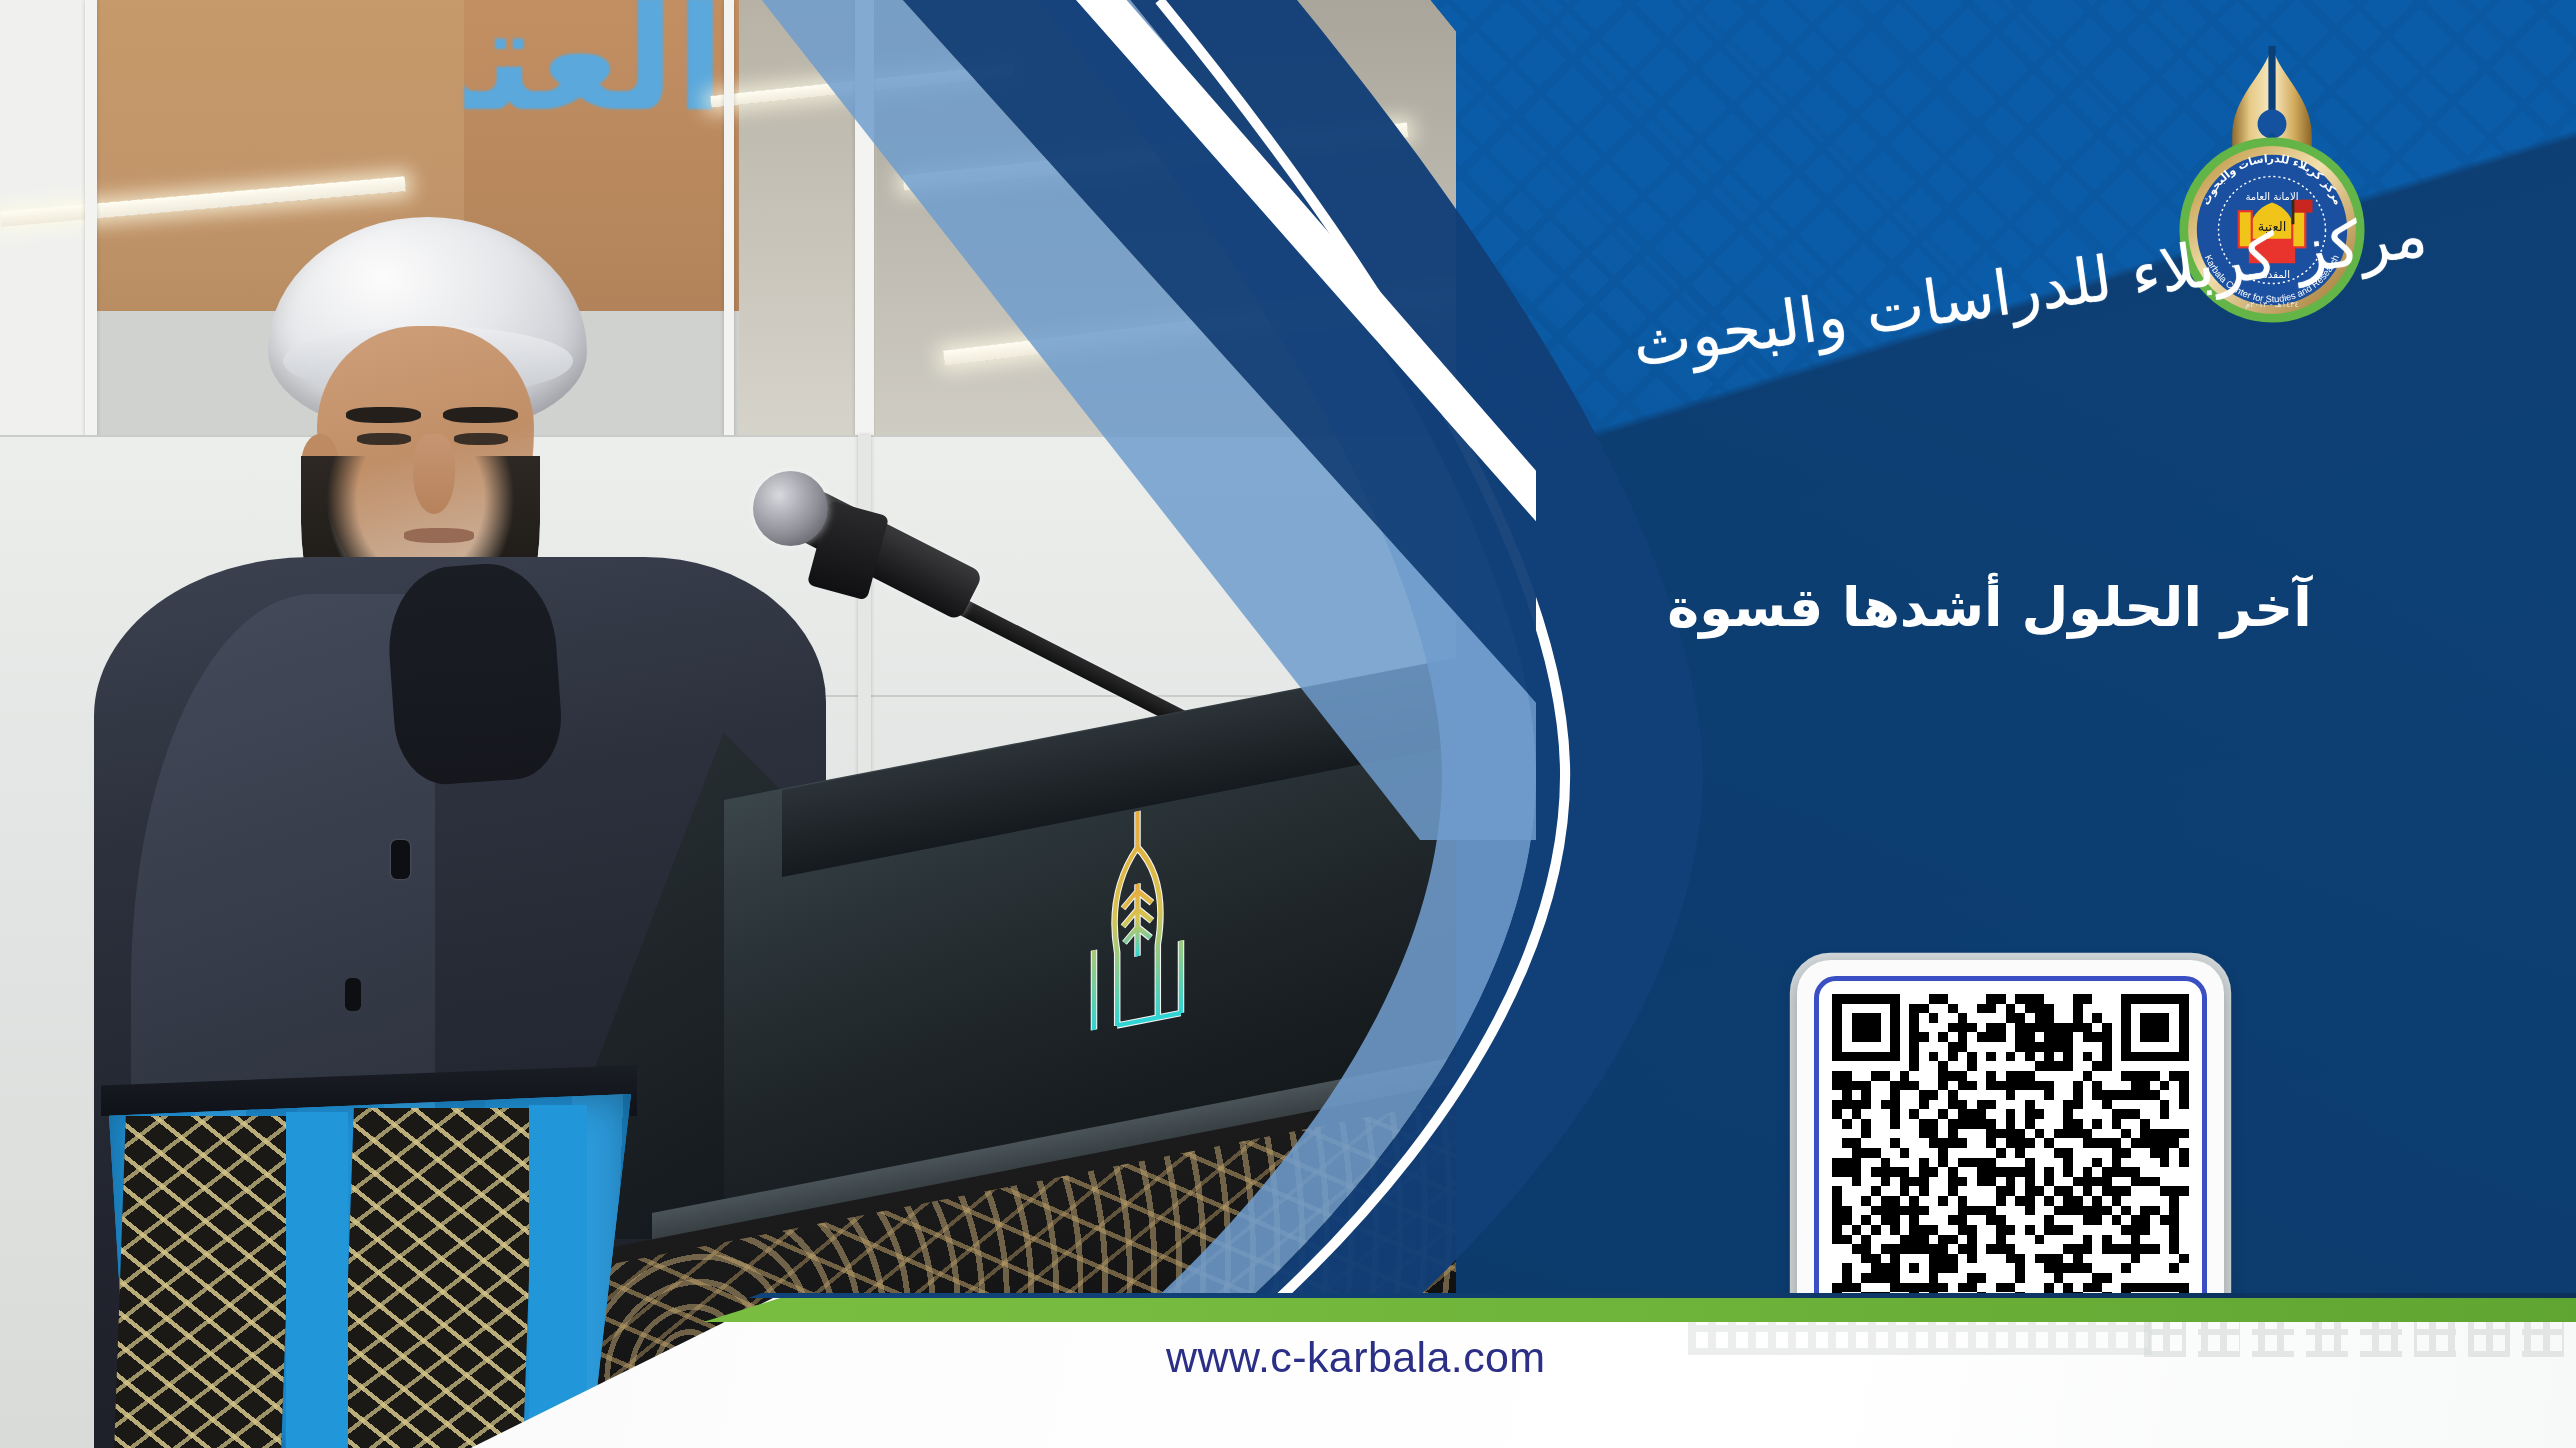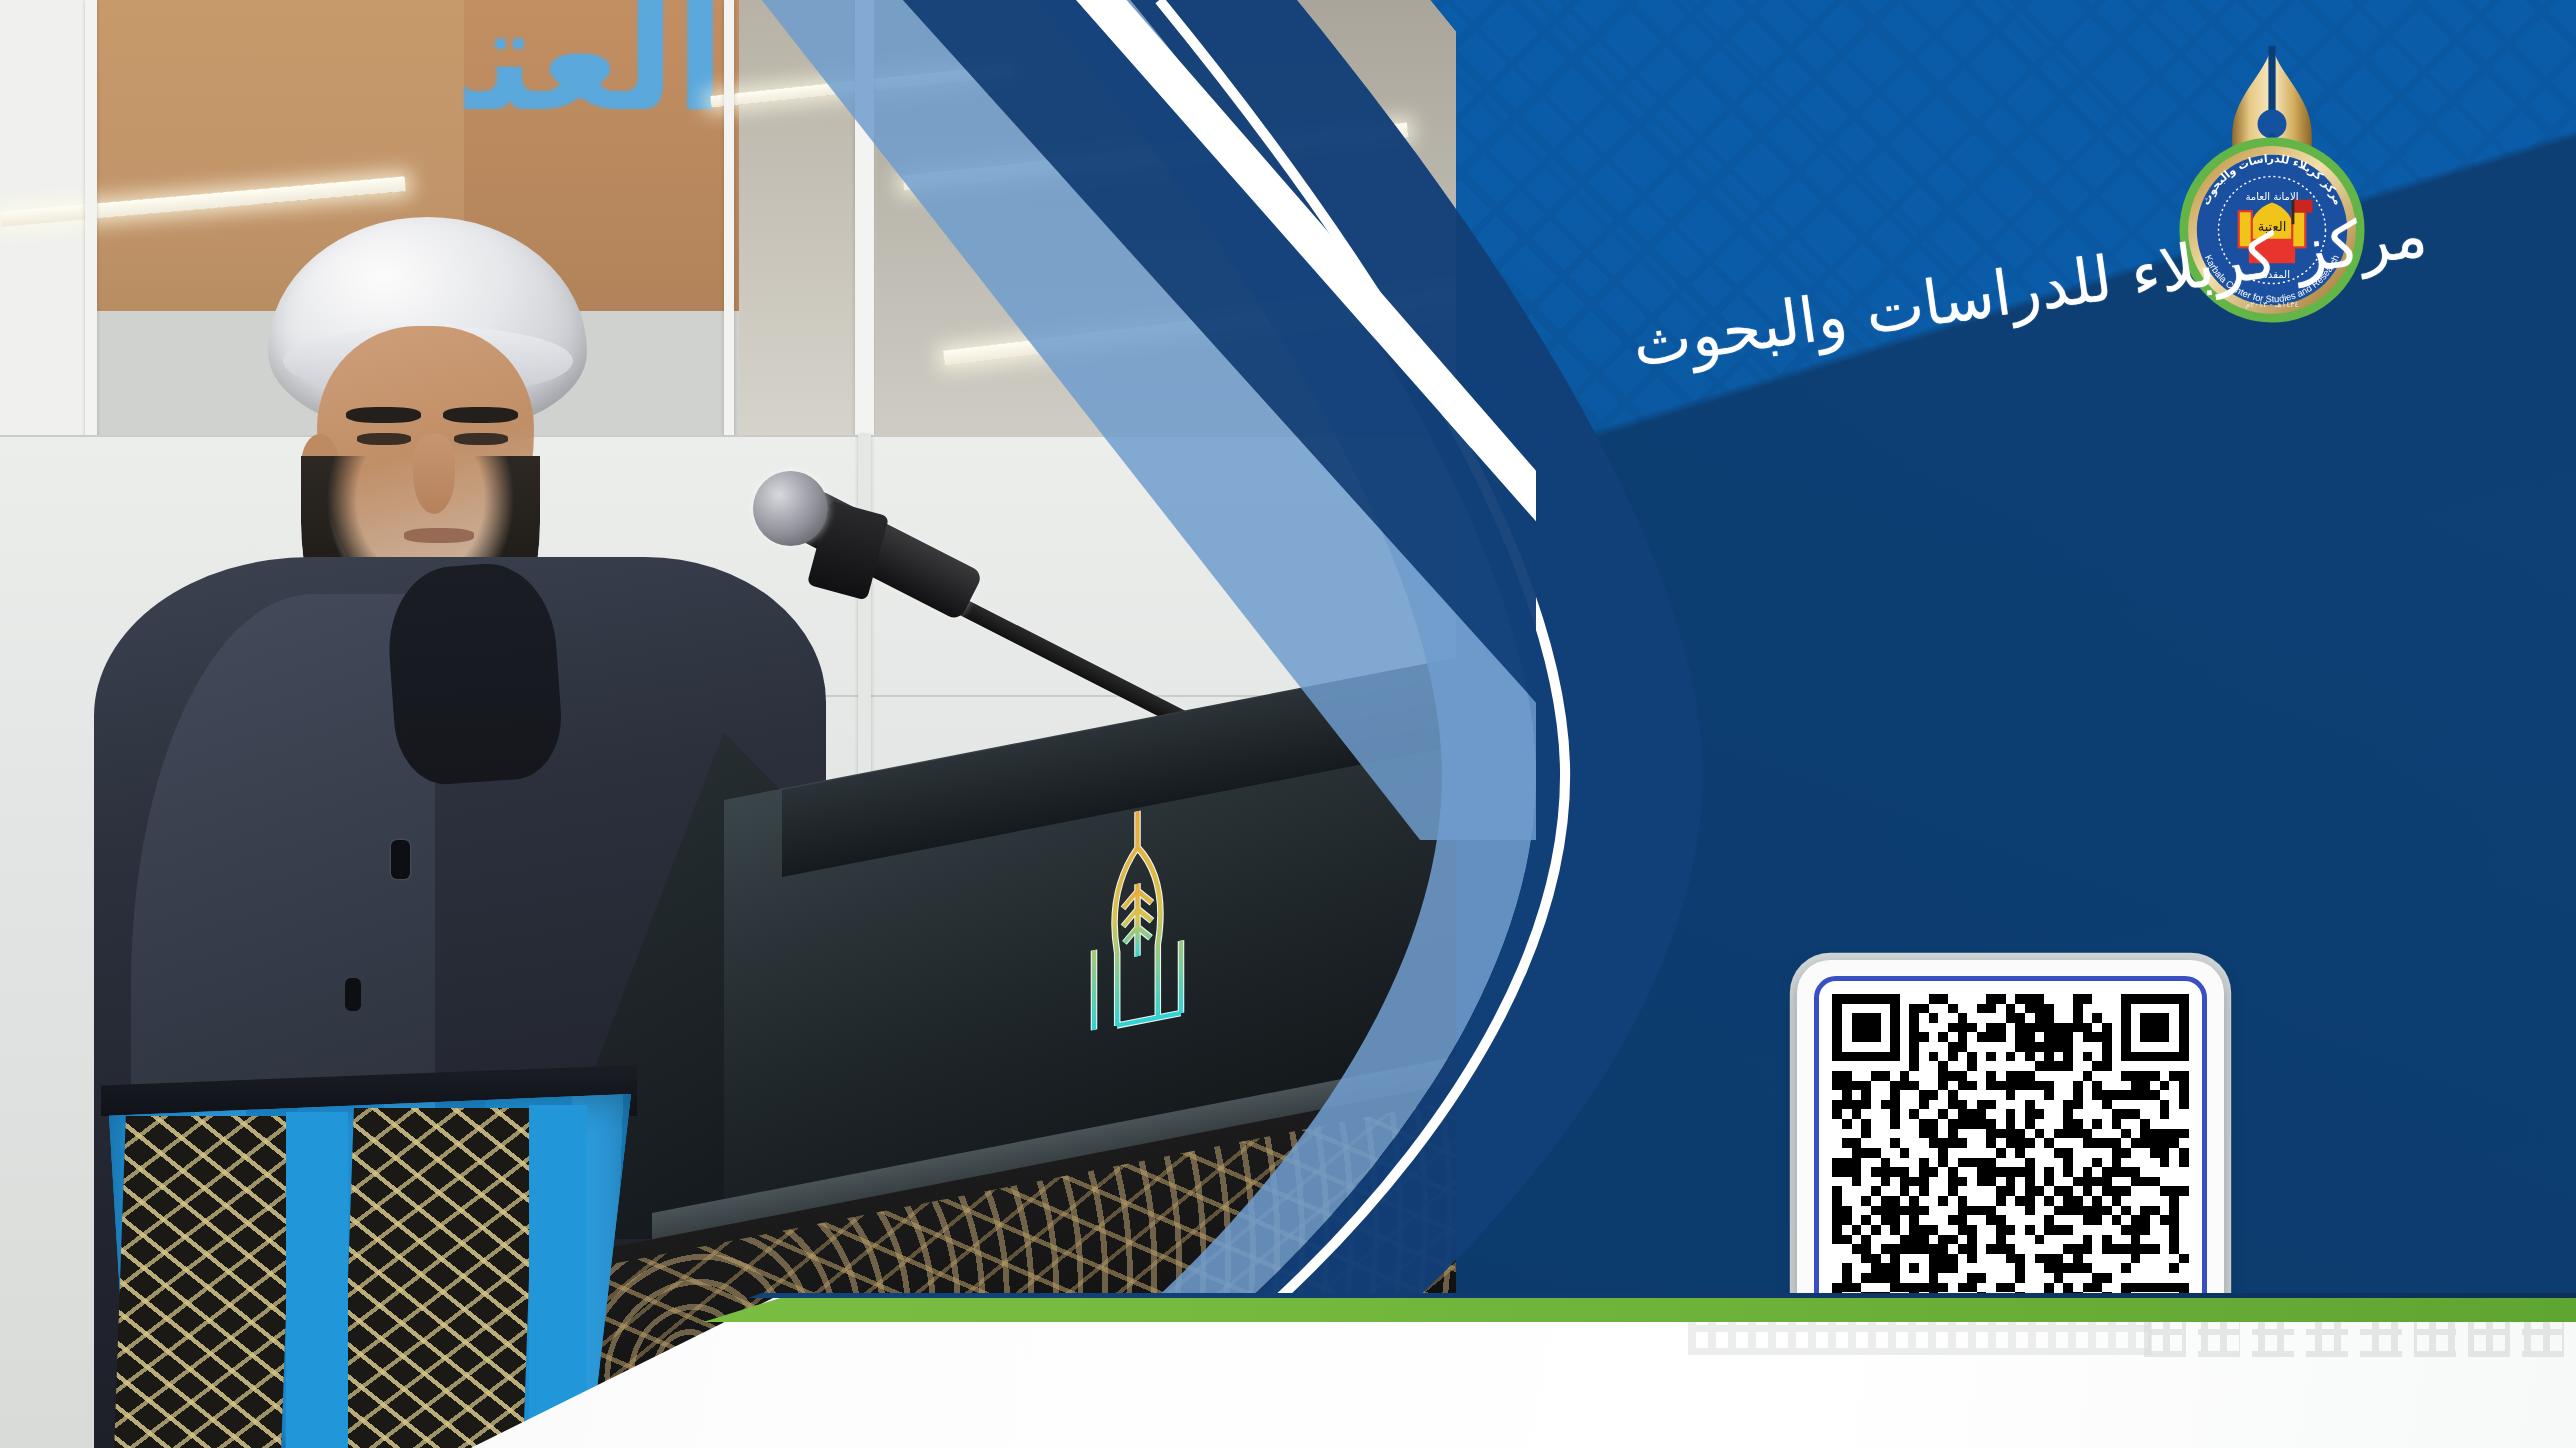--- a/index.html
+++ b/index.html
@@ -398,20 +398,21 @@
         <textPath href="#arcBot" startOffset="50%" text-anchor="middle">Karbala Center for Studies and Research</textPath>
       </text>
       <text x="130" y="88" text-anchor="middle" font-size="14" fill="#ffffff" font-family="DejaVu Sans, sans-serif">الامانة العامة</text>
       <text x="130" y="196" text-anchor="middle" font-size="14" fill="#ffffff" font-family="DejaVu Sans, sans-serif">المقدسة</text>
       <text x="130" y="236" text-anchor="middle" font-size="11" fill="#e8e8e8" font-family="DejaVu Sans, sans-serif">١٤٣٤هـ - ٢٠١٣م</text>
     </svg>
 
     <div class="logo-calli">مركز كربلاء للدراسات والبحوث</div>
   </div>
 
+  <div class="title-ar">آخر الحلول أشدها قسوة</div>
 
   <div class="qr-card">
     <div class="qr-inner">
       <div class="qr-grid" id="qrGrid" style="grid-template-columns: repeat(37, 1fr); grid-template-rows: repeat(37, 1fr);">
           <i style="background: rgb(0, 0, 0);"></i>
           <i style="background: rgb(0, 0, 0);"></i>
           <i style="background: rgb(0, 0, 0);"></i>
           <i style="background: rgb(0, 0, 0);"></i>
           <i style="background: rgb(0, 0, 0);"></i>
           <i style="background: rgb(0, 0, 0);"></i>
@@ -1782,16 +1783,17 @@
     </div>
   </div>
 
   <div class="footer">
     <div class="footer-white">
       <div class="footer-kufic"></div>
       <div class="footer-kufic2"></div>
     </div>
     <div class="footer-green"></div>
     <div class="footer-navy"></div>
+    <div class="footer-url">www.c-karbala.com</div>
   </div>
 
 </div>
 
 
 </body></html>

